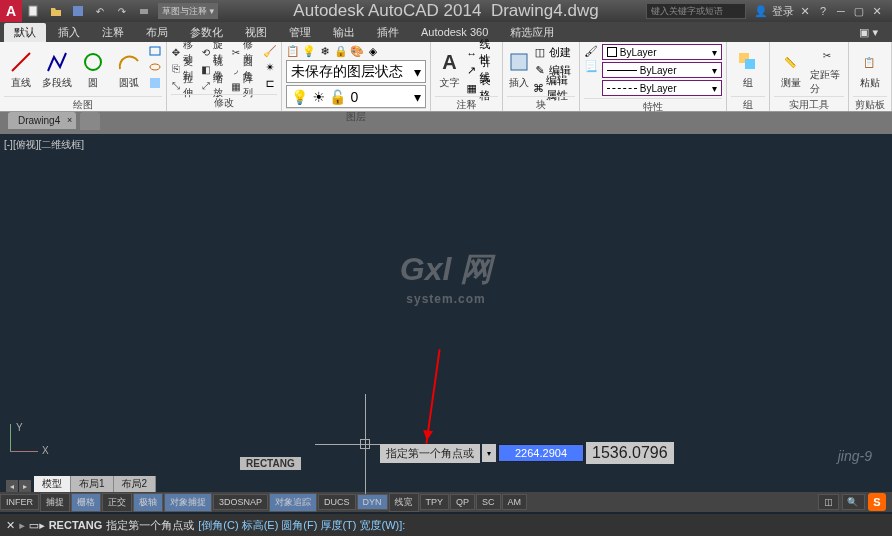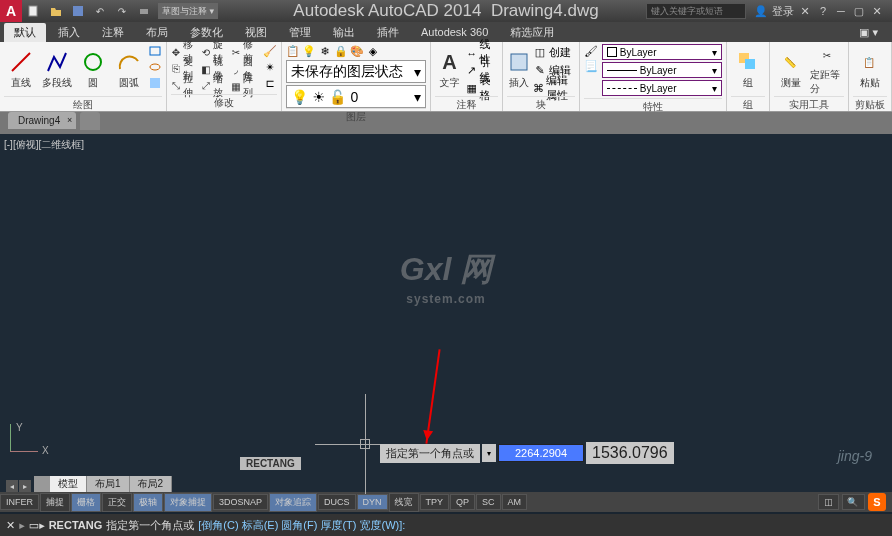--- a/index.html
+++ b/index.html
@@ -56,21 +56,21 @@
 .ucs .yl { position:absolute; top:-2px; left:6px; color:#aaa; font-size:10px; }
 .ucs .xl { position:absolute; bottom:-4px; left:32px; color:#aaa; font-size:10px; }
 
 .cmdtag { position:absolute; bottom:22px; left:240px; background:#bbb; color:#333; padding:1px 6px; font-size:10px; font-weight:bold; }
 .cmdline { position:absolute; bottom:0; left:0; right:0; height:22px; background:#333; display:flex; align-items:center; gap:4px; padding:0 6px; color:#ddd; font-size:11px; }
 .cmdline .chev { color:#999; }
 .cmdline .opt { color:#8cf; }
 .scrollbtn { width:12px; height:12px; background:#555; display:flex; align-items:center; justify-content:center; font-size:8px; color:#ccc; }
 .layout-tabs { position:absolute; bottom:0; left:34px; display:flex; background:#999; }
 .layout-tab { padding:1px 8px; font-size:10px; background:#bbb; border-right:1px solid #888; color:#222; }
-.layout-tab.active { background:#eee;margin-left:16px; }
+.layout-tab.active { background:#eee; }
 .statusbar { height:20px; background:#444; display:flex; align-items:center; font-size:10px; color:#ccc; }
 .coords { background:#333; padding:2px 6px; margin-right:4px; }
 .st-btn { padding:2px 5px; background:#3a3a3a; border:1px solid #555; margin-right:1px; font-size:9px; }
 .st-btn.on { background:#5a7aa8; }
 .st-right { margin-left:auto; display:flex; gap:2px; align-items:center; padding-right:6px; }
 .sogou { width:18px; height:18px; background:#f60; border-radius:3px; color:#fff; display:flex; align-items:center; justify-content:center; font-weight:bold; font-size:11px; }
 .wm-br { position:absolute; right:20px; bottom:28px; color:#6a7a85; font-size:14px; font-style:italic; }
 svg { display:block; }
 </style>
 </head>

